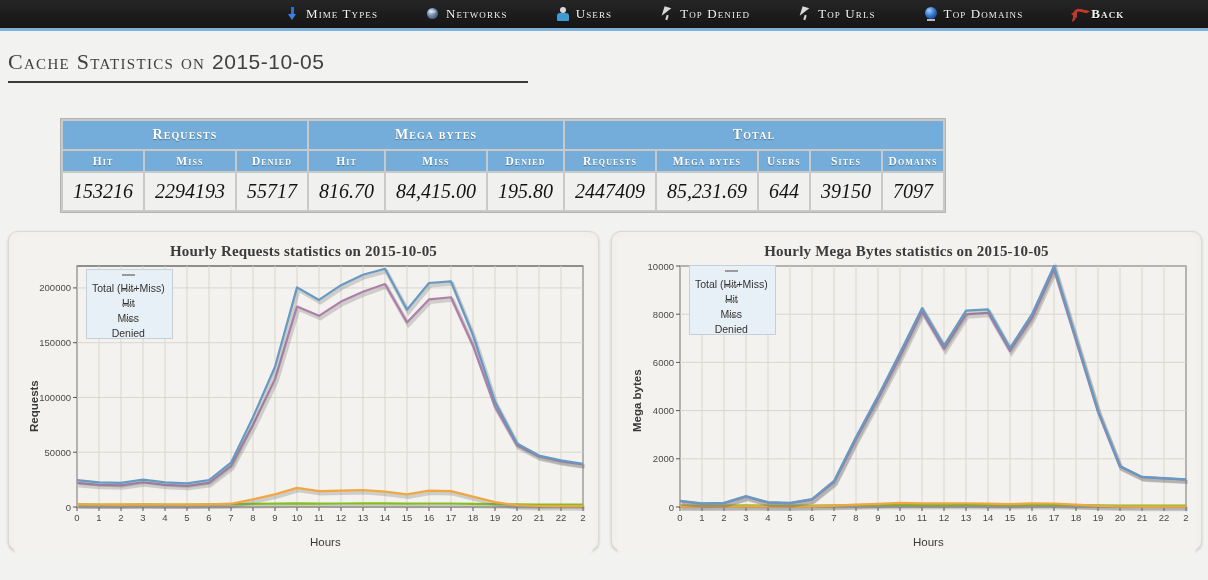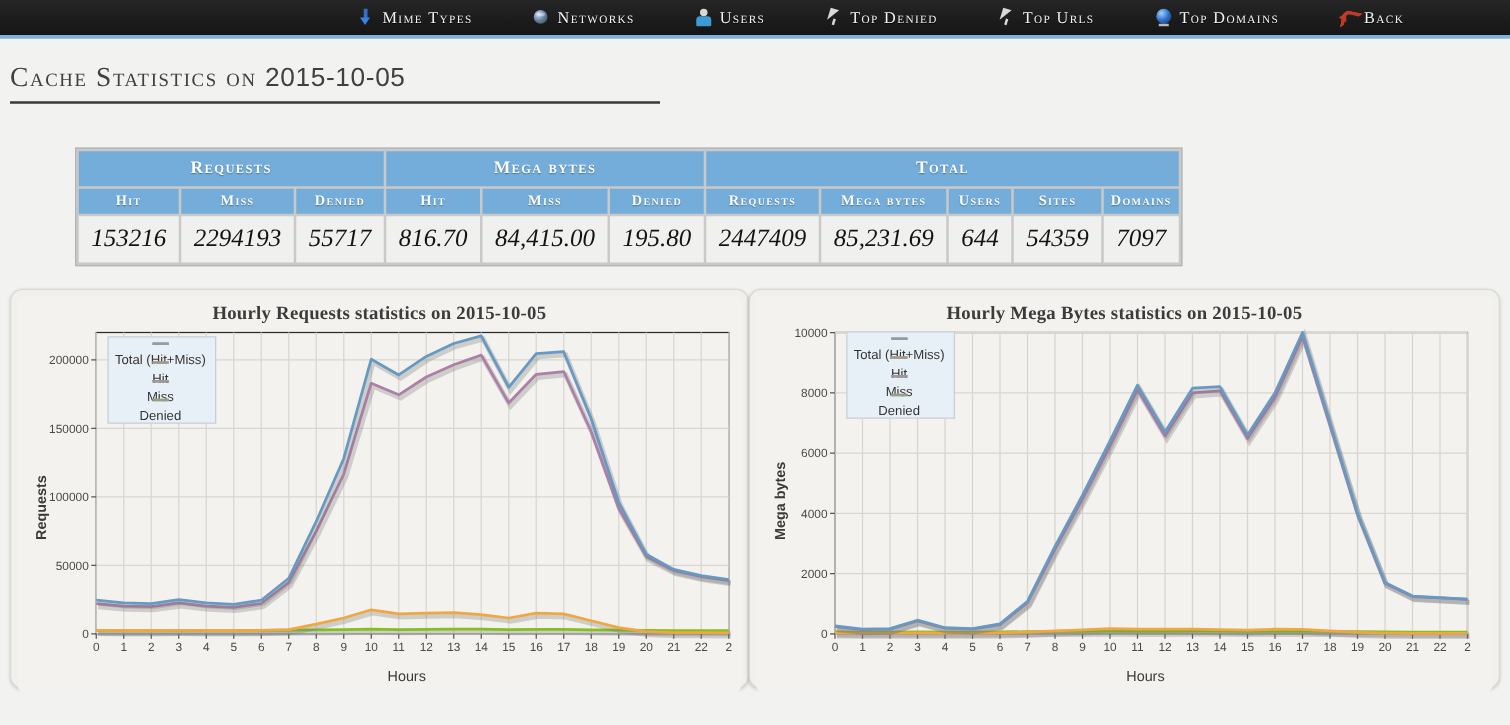--- a/index.html
+++ b/index.html
@@ -24,21 +24,21 @@
     padding-left: 286px;
   }
   .nav-item {
     display: flex;
     align-items: center;
     gap: 6px;
     margin-right: 48px;
     cursor: pointer;
     white-space: nowrap;
   }
-  .nav-item:last-child { margin-right: 0; }
+  .nav-item:last-child { margin-right: 0; font-weight: bold; }
   .nav-label {
     color: #f4f4f4;
     font-family: "Liberation Serif", serif;
     font-size: 13px;
     font-variant: small-caps;
     letter-spacing: 1.1px;
     text-shadow: 0 1px 0 #000;
   }
   .nav-icon { width: 14px; height: 16px; display: inline-block; position: relative; flex: 0 0 auto;}
 
@@ -156,20 +156,21 @@
     font-style: italic;
     font-size: 20px;
     text-align: center;
     padding: 7px 10px;
     white-space: nowrap;
   }
 
   
   #charts {
     display: flex;
+    gap: 12px;
     margin-top: 18px;
     padding: 0 8px;
   }
   .panel {
     background: #f1f0ec;
     border: 1px solid #dadad4;
     border-radius: 10px;
     box-shadow: 0 1px 3px rgba(0,0,0,.18);
     padding: 5px;
     position: relative;
@@ -293,21 +294,21 @@
       <tr id="val-row">
           <td>153216</td>
           <td>2294193</td>
           <td>55717</td>
           <td>816.70</td>
           <td>84,415.00</td>
           <td>195.80</td>
           <td>2447409</td>
           <td>85,231.69</td>
           <td>644</td>
-          <td>54359</td>
+          <td>39150</td>
           <td>7097</td>
         </tr>
     </tbody>
   </table>
 </div>
 
 <div id="charts">
   <div class="panel panel-left">
     <div class="panel-inner">
       <div class="chart-title">Hourly Requests statistics on 2015-10-05</div>

